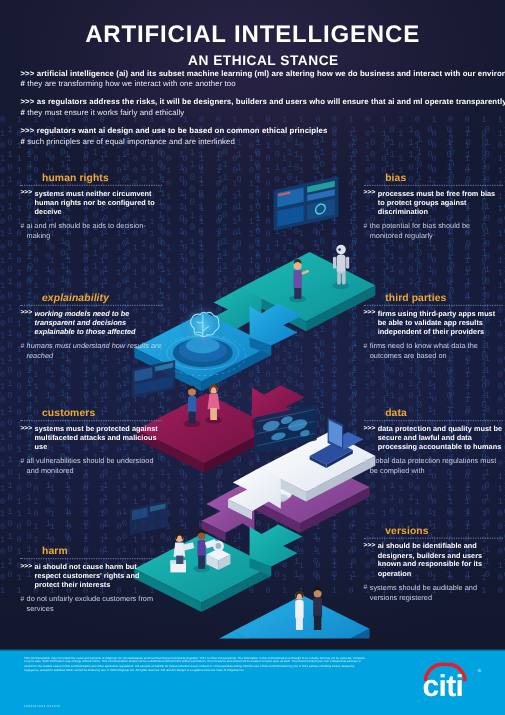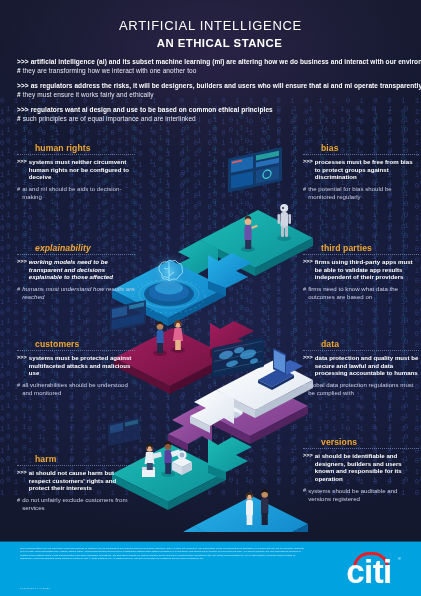--- a/index.html
+++ b/index.html
@@ -28,21 +28,21 @@
     opacity:.95;
     pointer-events:none;
     user-select:none;
   }
   .binary.b2{color:#35549c;opacity:.55;left:6px;top:104px;letter-spacing:3.4px;font-size:7.6px;}
   .binary.b3{color:#1f8fc4;opacity:.30;left:-4px;top:112px;letter-spacing:4.2px;font-size:8px;}
 
   
   .hdr{position:absolute;left:0;right:0;top:18px;text-align:center;}
   .hdr h1{
-    margin:0;color:#fff;font-size:13px;font-weight:normal;
+    margin:0;color:#fff;font-size:20px;font-weight:bold;
     letter-spacing:.7px;
   }
   .hdr h2{
     margin:4px 0 0;color:#fff;font-size:11.4px;font-weight:bold;
     letter-spacing:.45px;
     padding-left:18px;
   }
   .intro{position:absolute;left:17px;right:14px;top:57px;}
   .intro .p{margin-bottom:5.5px;}
   .intro .lead,.intro .sub{
@@ -86,21 +86,21 @@
   }
   .footer .code{
     position:absolute;left:20px;bottom:6px;
     color:#bfe7f8;font-size:2.4px;letter-spacing:.5px;
   }
   .logo{
     position:absolute;right:16px;top:9px;width:72px;height:34px;
   }
   .logo .word{
     position:absolute;left:0;bottom:0;width:100%;
-    color:#ffffff;font-size:33px;font-weight:bold;letter-spacing:-.6px;
+    color:#ffffff;font-size:25px;font-weight:bold;letter-spacing:-.6px;
     text-align:center;line-height:26px;
   }
   .logo .arc{
     position:absolute;left:20px;top:1px;width:30px;height:13px;
     border:3.1px solid #ed1c24;border-bottom:none;
     border-radius:16px 16px 0 0;
   }
   .logo .reg{
     position:absolute;right:4px;top:5px;color:#fff;font-size:4px;
   }

